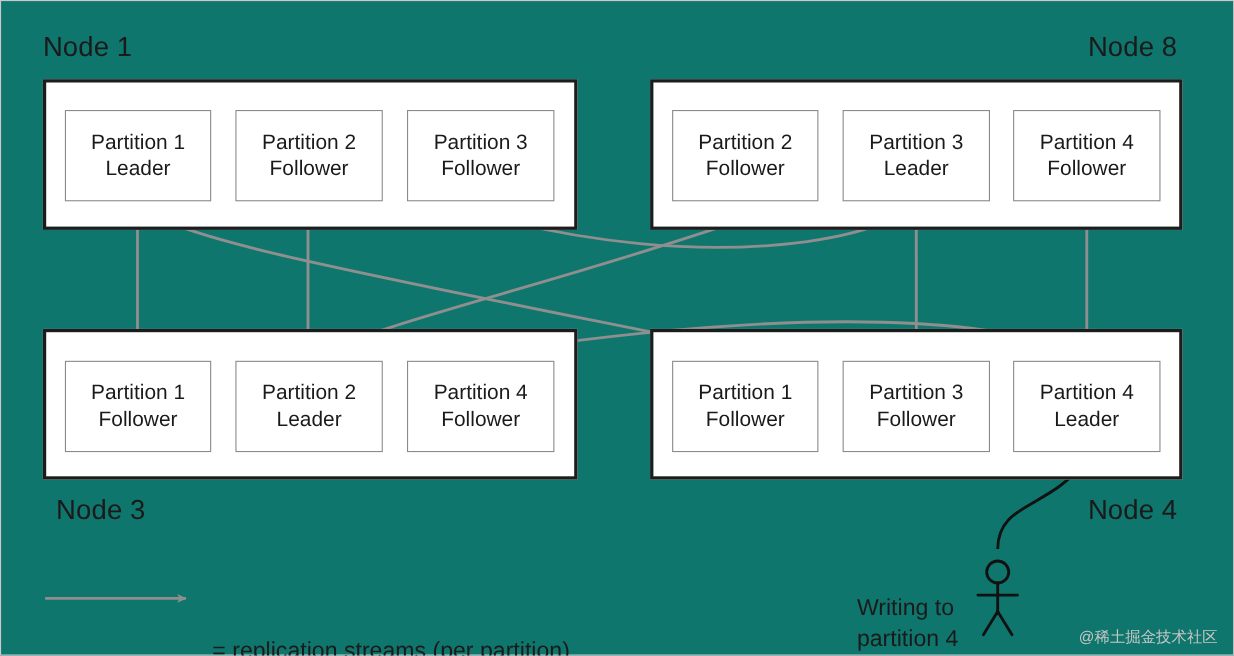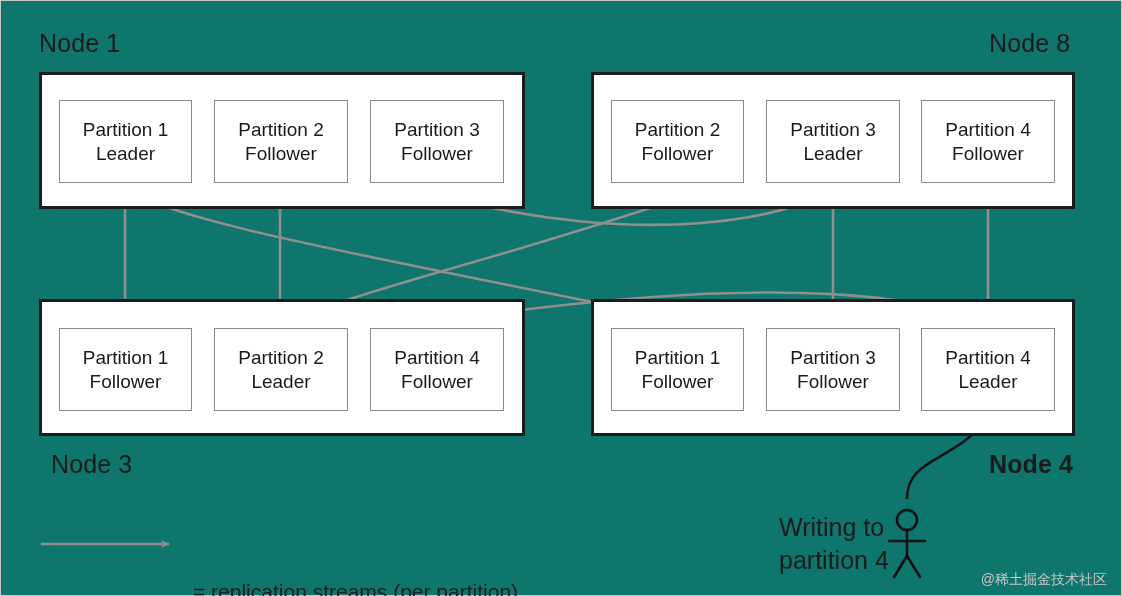--- a/index.html
+++ b/index.html
@@ -53,26 +53,27 @@
   .part-box span{display:block;white-space:nowrap;}
   .legend-text{
     position:absolute;
     font-size:21px;
     color:#1a1a1a;
     white-space:nowrap;
     z-index:4;
   }
   .writer-text{
     position:absolute;
-    font-size:25px;
+    font-size:21px;
     color:#1a1a1a;
     text-align:left;
     line-height:1.32;
     white-space:nowrap;
     z-index:4;
+    margin-top:28px;
   }
   .watermark{
     position:absolute;
     right:14px;bottom:6px;
     font-size:14px;
     color:#c6c6c6;
     white-space:nowrap;
     z-index:5;
   }
 </style>
@@ -166,21 +167,21 @@
   <div class="part-box" style="left:213px;top:327px;width:134px;height:83px;">
     <span>Partition 2</span>
     <span>Leader</span>
   </div>
   <div class="part-box" style="left:369px;top:327px;width:134px;height:83px;">
     <span>Partition 4</span>
     <span>Follower</span>
   </div>
 
   <div class="node-box" style="left:590px;top:298px;width:484px;height:137px;"></div>
-  <div class="node-label" style="left:988px;top:449px;font-weight:bold;">Node 4</div>
+  <div class="node-label" style="left:988px;top:449px;">Node 4</div>
   <div class="part-box" style="left:610px;top:327px;width:133px;height:83px;">
     <span>Partition 1</span>
     <span>Follower</span>
   </div>
   <div class="part-box" style="left:765px;top:327px;width:134px;height:83px;">
     <span>Partition 3</span>
     <span>Follower</span>
   </div>
   <div class="part-box" style="left:920px;top:327px;width:134px;height:83px;">
     <span>Partition 4</span>

